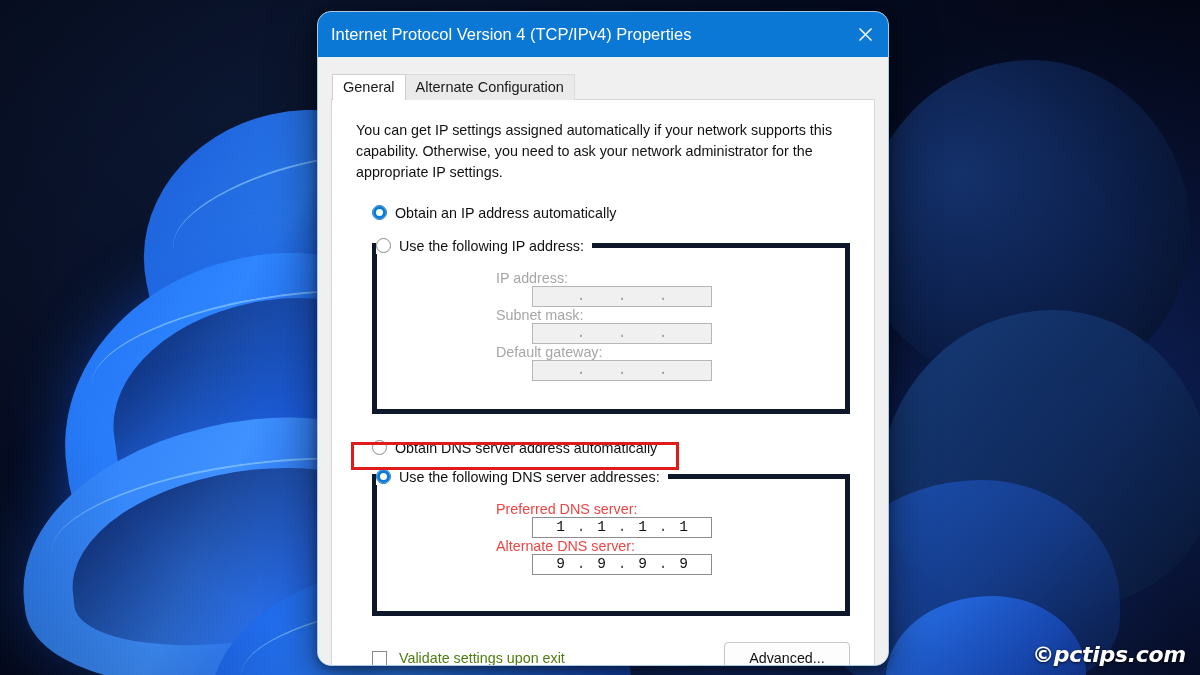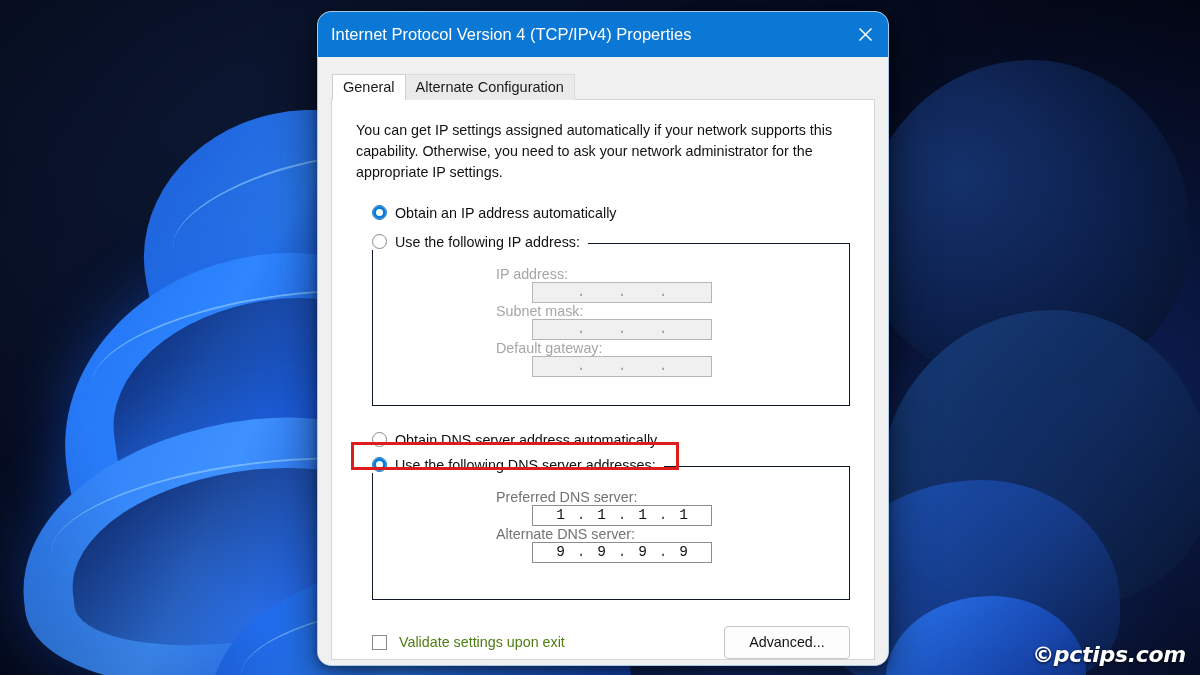--- a/index.html
+++ b/index.html
@@ -252,21 +252,21 @@
   .radio.checked .dot {
     width: 5px; height: 5px; border-radius: 50%;
     background: #ffffff;
   }
 
   #ip-auto-row { margin: 22px 0 0 22px; }
 
   
   .groupbox {
     position: relative;
-    border: 1px solid #0f172a;
+    border: 5px solid #0f172a;
     margin: 0 6px 0 22px;
     padding: 22px 0 14px 4px;
   }
   .group-legend {
     position: absolute;
     top: -10px;
     left: -1px;
     background: #ffffff;
     padding-right: 8px;
     display: flex;
@@ -285,21 +285,21 @@
     height: 37px;
     padding-left: 18px;
     flex-direction: column;
   }
   .field-label {
     font-size: 14.3px;
     width: 252px;
     flex: none;
   }
   .field-label.disabled { color: #a6a6a6; }
-  .field-label.enabled { color: #737373; }
+  .field-label.enabled { color: #ef4444; }
 
   .ipbox {
     width: 180px;
     height: 27px;
     box-sizing: border-box;
     border: 1px solid #9a9a9a;
     display: flex;
     align-items: center;
     justify-content: center;
     gap: 0;

